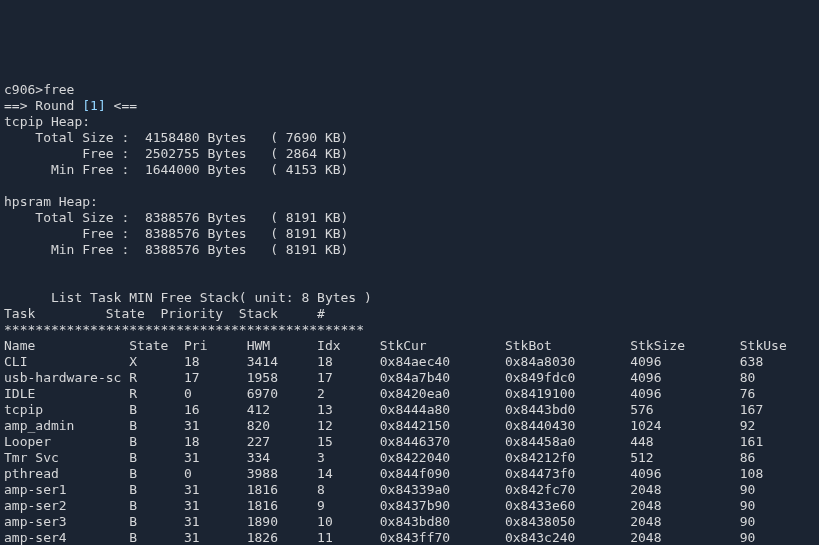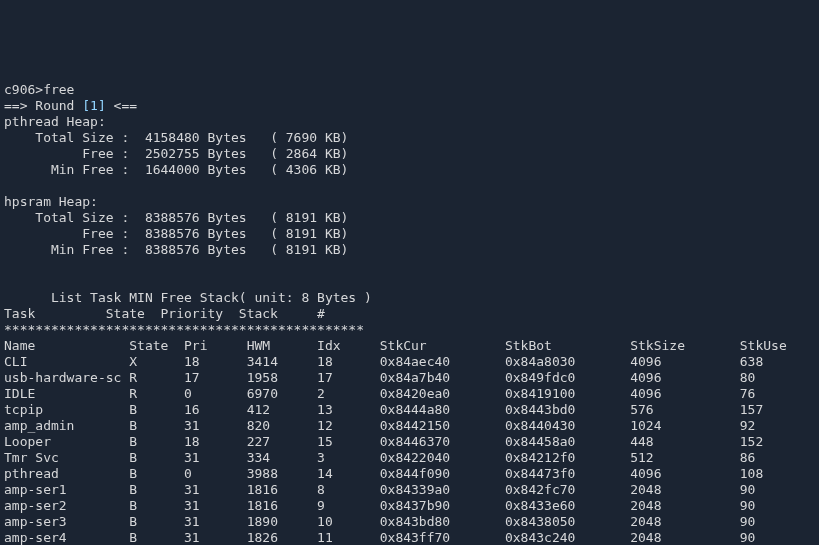--- a/index.html
+++ b/index.html
@@ -16,41 +16,41 @@
   .term{padding:2px 4px;}
   .hl{color:#92d4ff;}
 </style>
 </head>
 <body>
 
 
 
 <div class="term" id="term"><span>c906&gt;</span><span>free</span>
 <span>==&gt; Round </span><span class="hl">[1]</span><span> &lt;==</span>
-<span>pthread Heap:</span>
+<span>tcpip Heap:</span>
 <span>    Total Size :  </span><span>4158480 Bytes   </span><span>( 7690 KB)</span>
 <span>          Free :  </span><span>2502755 Bytes   </span><span>( 2864 KB)</span>
-<span>      Min Free :  </span><span>1644000 Bytes   </span><span>( 4306 KB)</span>
+<span>      Min Free :  </span><span>1644000 Bytes   </span><span>( 4153 KB)</span>
 
 <span>hpsram Heap:</span>
 <span>    Total Size :  </span><span>8388576 Bytes   </span><span>( 8191 KB)</span>
 <span>          Free :  </span><span>8388576 Bytes   </span><span>( 8191 KB)</span>
 <span>      Min Free :  </span><span>8388576 Bytes   </span><span>( 8191 KB)</span>
 
 
 <span>      List Task MIN Free Stack( unit: 8 Bytes )</span>
 <span>Task         State  Priority  Stack     #</span>
 <span>**********************************************</span>
 <span><span>Name            </span><span>State  </span><span>Pri     </span><span>HWM      </span><span>Idx     </span><span>StkCur          </span><span>StkBot          </span><span>StkSize       </span><span>StkUse</span></span>
 <span><span>CLI             </span><span>X      </span><span>18      </span><span>3414     </span><span>18      </span><span>0x84aec40       </span><span>0x84a8030       </span><span>4096          </span><span>638</span></span>
 <span><span>usb-hardware-sc </span><span>R      </span><span>17      </span><span>1958     </span><span>17      </span><span>0x84a7b40       </span><span>0x849fdc0       </span><span>4096          </span><span>80</span></span>
 <span><span>IDLE            </span><span>R      </span><span>0       </span><span>6970     </span><span>2       </span><span>0x8420ea0       </span><span>0x8419100       </span><span>4096          </span><span>76</span></span>
-<span><span>tcpip           </span><span>B      </span><span>16      </span><span>412      </span><span>13      </span><span>0x8444a80       </span><span>0x8443bd0       </span><span>576           </span><span>157</span></span>
+<span><span>tcpip           </span><span>B      </span><span>16      </span><span>412      </span><span>13      </span><span>0x8444a80       </span><span>0x8443bd0       </span><span>576           </span><span>167</span></span>
 <span><span>amp_admin       </span><span>B      </span><span>31      </span><span>820      </span><span>12      </span><span>0x8442150       </span><span>0x8440430       </span><span>1024          </span><span>92</span></span>
-<span><span>Looper          </span><span>B      </span><span>18      </span><span>227      </span><span>15      </span><span>0x8446370       </span><span>0x84458a0       </span><span>448           </span><span>152</span></span>
+<span><span>Looper          </span><span>B      </span><span>18      </span><span>227      </span><span>15      </span><span>0x8446370       </span><span>0x84458a0       </span><span>448           </span><span>161</span></span>
 <span><span>Tmr Svc         </span><span>B      </span><span>31      </span><span>334      </span><span>3       </span><span>0x8422040       </span><span>0x84212f0       </span><span>512           </span><span>86</span></span>
 <span><span>pthread         </span><span>B      </span><span>0       </span><span>3988     </span><span>14      </span><span>0x844f090       </span><span>0x84473f0       </span><span>4096          </span><span>108</span></span>
 <span><span>amp-ser1        </span><span>B      </span><span>31      </span><span>1816     </span><span>8       </span><span>0x84339a0       </span><span>0x842fc70       </span><span>2048          </span><span>90</span></span>
 <span><span>amp-ser2        </span><span>B      </span><span>31      </span><span>1816     </span><span>9       </span><span>0x8437b90       </span><span>0x8433e60       </span><span>2048          </span><span>90</span></span>
 <span><span>amp-ser3        </span><span>B      </span><span>31      </span><span>1890     </span><span>10      </span><span>0x843bd80       </span><span>0x8438050       </span><span>2048          </span><span>90</span></span>
 <span><span>amp-ser4        </span><span>B      </span><span>31      </span><span>1826     </span><span>11      </span><span>0x843ff70       </span><span>0x843c240       </span><span>2048          </span><span>90</span></span>
 
 
 
 

